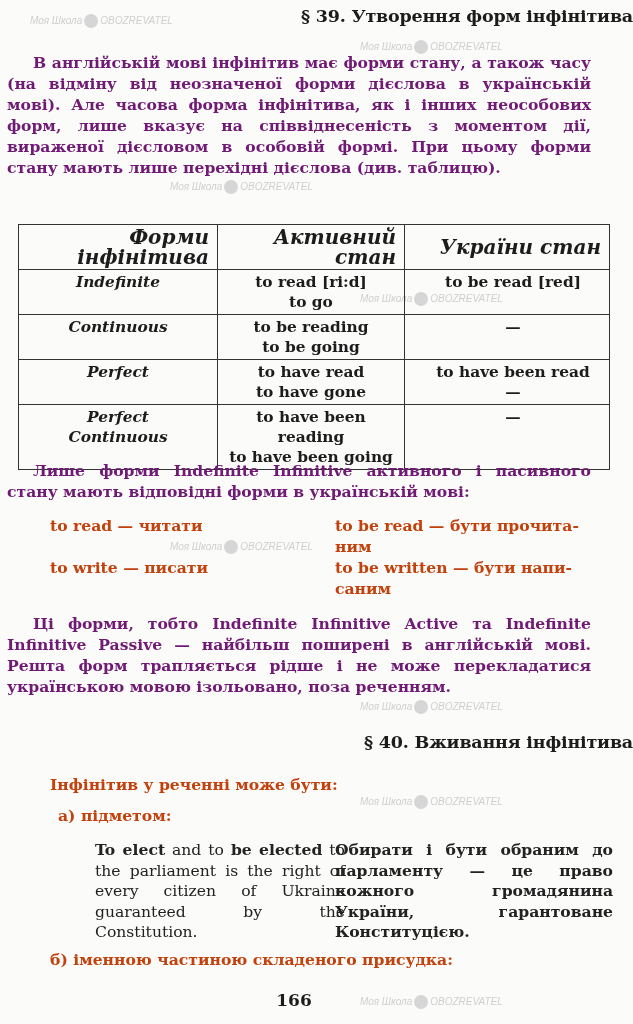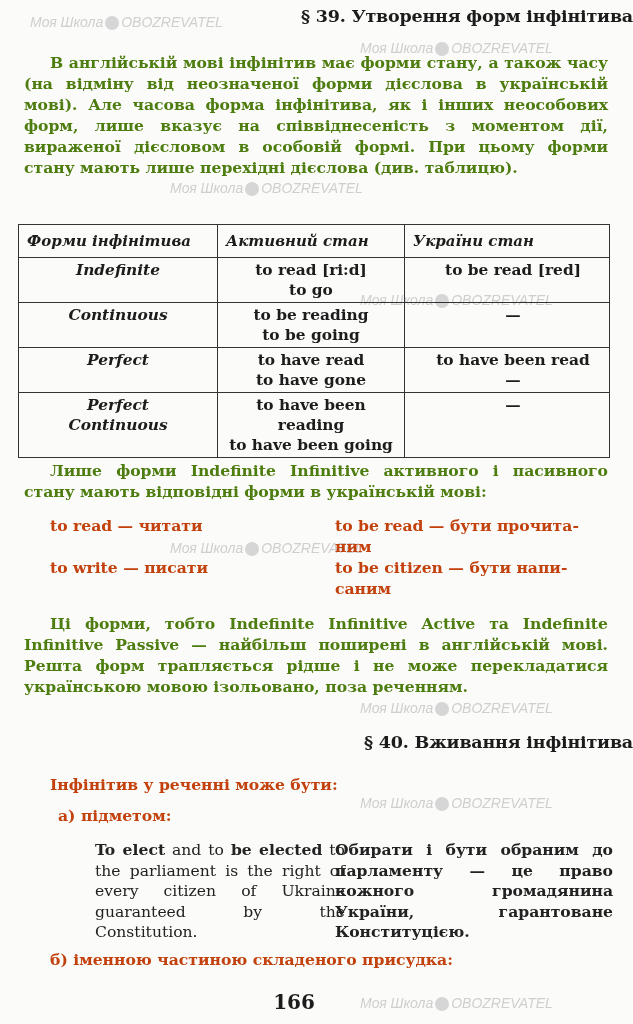--- a/index.html
+++ b/index.html
@@ -5,39 +5,39 @@
   html, body { margin: 0; padding: 0; }
   body {
     width: 633px; height: 1024px; overflow: hidden;
     background: #fbfbf9;
     font-family: "DejaVu Serif", "Liberation Serif", serif;
     color: #1c1c1c;
     position: relative;
   }
   .page { position: absolute; left: 0; top: 0; width: 633px; height: 1024px; }
   .h { position: absolute; left: 0; width: 633px; text-align: right; font-weight: bold; font-size: 17.5px; letter-spacing: -0.2px; }
-  .p { position: absolute; left: 24px; width: 584px; font-size: 15.6px; line-height: 21px; text-align: justify; font-weight: bold; color: #4d7c0f; }
+  .p { position: absolute; left: 7px; width: 584px; font-size: 15.6px; line-height: 21px; text-align: justify; font-weight: bold; color: #701a75; }
   .p.indent { text-indent: 26px; }
   .line { position: absolute; font-size: 15.6px; font-weight: bold; color: #c2410c; white-space: nowrap; }
 
   table.inf { position: absolute; left: 18px; top: 224px; width: 592px; border-collapse: collapse; font-size: 15.4px; }
   table.inf td, table.inf th { border: 1.6px solid #333; vertical-align: top; padding: 2px 8px; line-height: 20px; text-align: center; }
-  table.inf th { font-style: italic; font-weight: bold; height: 28px; vertical-align: middle; text-align: left; font-size: 15px; }
+  table.inf th { font-style: italic; font-weight: bold; height: 28px; vertical-align: middle; text-align: right; font-size: 20px; }
   table.inf td.form { font-style: italic; font-weight: bold; width: 182px; }
   table.inf td.act { width: 170px; font-weight: bold; }
   table.inf td { height: 40px; }
   table.inf td.txt { font-weight: bold; padding-left: 20px; }
 
   .col-left, .col-right { position: absolute; font-size: 15.6px; line-height: 20.5px; color: #222; text-align: justify; }
   .col-left { left: 50px; width: 250px; margin-left: 45px; }
   .col-right { left: 335px; width: 278px; font-weight: bold; }
   .b { font-weight: bold; }
-  .wm { position: absolute; font-family: "Liberation Sans", sans-serif; font-size: 14px; color: #cfcfcf; font-style: italic; white-space: nowrap; pointer-events: none; }
+  .wm { position: absolute; font-family: "Liberation Sans", sans-serif; font-size: 10px; color: #cfcfcf; font-style: italic; white-space: nowrap; pointer-events: none; }
   .wm .c { display: inline-block; width: 14px; height: 14px; border-radius: 50%; background: #d6d6d6; vertical-align: middle; margin: 0 2px; }
-  .pnum { position: absolute; left: 0; width: 588px; top: 990px; text-align: center; font-weight: bold; font-size: 20px; }
+  .pnum { position: absolute; left: 0; width: 588px; top: 990px; text-align: center; font-weight: bold; font-size: 17px; }
 </style>
 </head>
 <body>
 
 <div class="page">
 
   <div class="wm" style="left:30px;top:14px"><span>Моя Школа</span><span class="c"></span><span>OBOZREVATEL</span></div>
   <div class="wm" style="left:360px;top:40px"><span>Моя Школа</span><span class="c"></span><span>OBOZREVATEL</span></div>
   <div class="wm" style="left:170px;top:180px"><span>Моя Школа</span><span class="c"></span><span>OBOZREVATEL</span></div>
   <div class="wm" style="left:360px;top:292px"><span>Моя Школа</span><span class="c"></span><span>OBOZREVATEL</span></div>
@@ -102,21 +102,21 @@
     </tr>
   </tbody>
     </table>
 
   <div class="p indent" style="top:460px">Лише форми Indefinite Infinitive активного і пасивного стану мають відповідні форми в українській мові:</div>
 
   <div class="line" style="left:50px;top:516px">to read — читати</div>
   <div class="line" style="left:335px;top:516px">to be read — бути прочита-</div>
   <div class="line" style="left:335px;top:537px">ним</div>
   <div class="line" style="left:50px;top:558px">to write — писати</div>
-  <div class="line" style="left:335px;top:558px">to be citizen — бути напи-</div>
+  <div class="line" style="left:335px;top:558px">to be written — бути напи-</div>
   <div class="line" style="left:335px;top:579px">саним</div>
 
   <div class="p indent" style="top:613px">Ці форми, тобто Indefinite Infinitive Active та Indefinite Infinitive Passive — найбільш поширені в англійській мові. Решта форм трапляється рідше і не може перекладатися українською мовою ізольовано, поза реченням.</div>
 
   <div class="h" style="top:732px">§ 40. Вживання інфінітива</div>
   <div class="line" style="left:50px;top:775px">Інфінітив у реченні може бути:</div>
   <div class="line" style="left:58px;top:806px">а) підметом:</div>
 
   <div class="col-left" style="top:840px"><span class="b">To elect</span><span style="font-weight:normal"> and to </span><span class="b">be elected</span><span style="font-weight:normal"> to the parliament is the right of every citizen of Ukraine guaranteed by the Constitution.</span></div>
   <div class="col-right" style="top:840px">Обирати і бути обраним до парламенту — це право кожного громадянина України, гарантоване Конституцією.</div>

